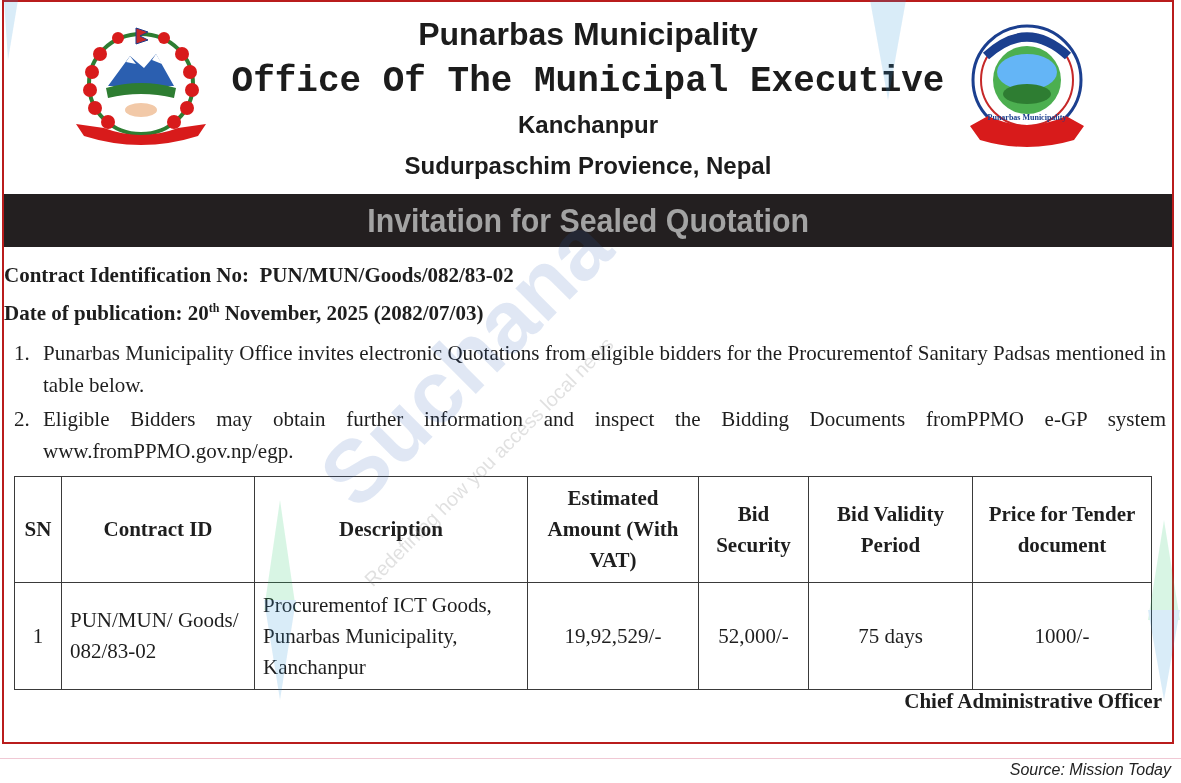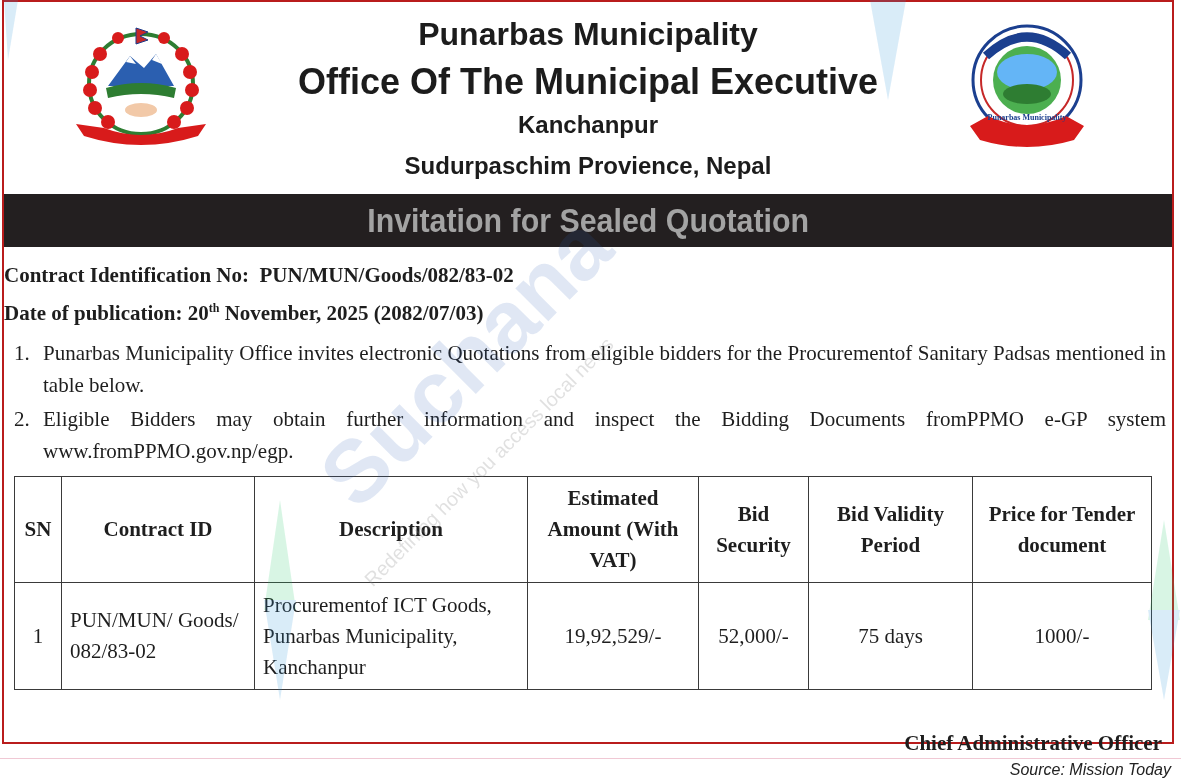--- a/index.html
+++ b/index.html
@@ -3,41 +3,41 @@
 <meta charset="utf-8">
 <style>
   html, body { margin:0; padding:0; background:#ffffff; }
   body { width:1181px; height:783px; position:relative; overflow:hidden; font-family:"Liberation Serif", serif; color:#1e1e1e; }
   .frame { position:absolute; left:2px; top:0; width:1172px; height:744px; border:2px solid #b91c1c; border-top-width:2px; box-sizing:border-box; background:#fff; }
   .header { position:absolute; left:0; top:0; width:100%; height:192px; }
   .logo-left { position:absolute; left:66px; top:22px; width:142px; height:122px; }
   .logo-right { position:absolute; left:962px; top:20px; width:122px; height:128px; }
   .htext { position:absolute; left:0; width:100%; text-align:center; font-family:"Liberation Sans", sans-serif; font-weight:bold; color:#1c1c1c; }
   .h1 { top:14px; font-size:32px; }
-  .h2 { top:59px; font-size:36px; }
+  .h2 { top:59px; font-size:36px;font-family:Liberation Mono, monospace; }
   .h3 { top:109px; font-size:24px; }
   .h4 { top:150px; font-size:24px; }
   .banner { position:absolute; left:0; top:192px; width:100%; height:53px; background:#231f20; color:#a3a3a3; text-align:center; font-family:"Liberation Sans Narrow","Liberation Sans", sans-serif; font-weight:bold; font-size:33px; line-height:53px; letter-spacing:0px; }
   .banner span { display:inline-block; transform:scaleX(0.92); }
   .meta { position:absolute; left:0; width:100%; text-align:left; font-weight:bold; font-size:21px; color:#1e1e1e; }
   .meta1 { top:261px; }
   .meta2 { top:299px; }
   .meta2 sup { font-size:12px;margin-top:21px; }
   .para { position:absolute; left:10px; width:1152px; font-size:21px; line-height:32px; text-align:justify; }
   .para .num { position:absolute; left:0; top:0; }
   .para .txt { display:block; margin-left:29px; text-align:justify; text-align-last:left; }
   .p1 { top:335px; }
   .p2 { top:401px; }
   .p2 .line1 { display:block; text-align:justify; text-align-last:justify; }
   table.tbl { position:absolute; left:10px; top:474px; border-collapse:collapse; font-size:21px; }
   table.tbl th, table.tbl td { border:1.5px solid #3a3a3a; padding:0 6px; text-align:center; vertical-align:middle; line-height:31px; }
   table.tbl th { height:105px; font-weight:bold; }
   table.tbl td { height:106px; }
   table.tbl td.left { text-align:left; padding-left:8px; }
-  .sign { position:absolute; right:10px; top:729px; font-weight:bold; font-size:21px; }
+  .sign { position:absolute; right:10px; top:687px; font-weight:bold; font-size:21px; }
   .pinkline { position:absolute; left:0; top:758px; width:1181px; height:1px; background:#f0c8d4; }
   .source { position:absolute; right:10px; top:761px; font-family:"Liberation Sans", sans-serif; font-style:italic; font-size:16px; color:#222;margin-left:33px; }
   .wm { position:absolute; pointer-events:none; }
   .wm-text { left:300px; top:455px; font-family:"Liberation Sans", sans-serif; font-weight:bold; font-size:88px; color:#2d5fb5; opacity:0.14; transform:rotate(-45deg); transform-origin:left top; }
   .wm-tag { left:360px; top:575px; font-family:"Liberation Sans", sans-serif; font-size:20px; color:#888; opacity:0.25; transform:rotate(-45deg); transform-origin:left top; }
   .wm-arrow { opacity:0.18; }
 </style>
 </head>
 <body>
 

